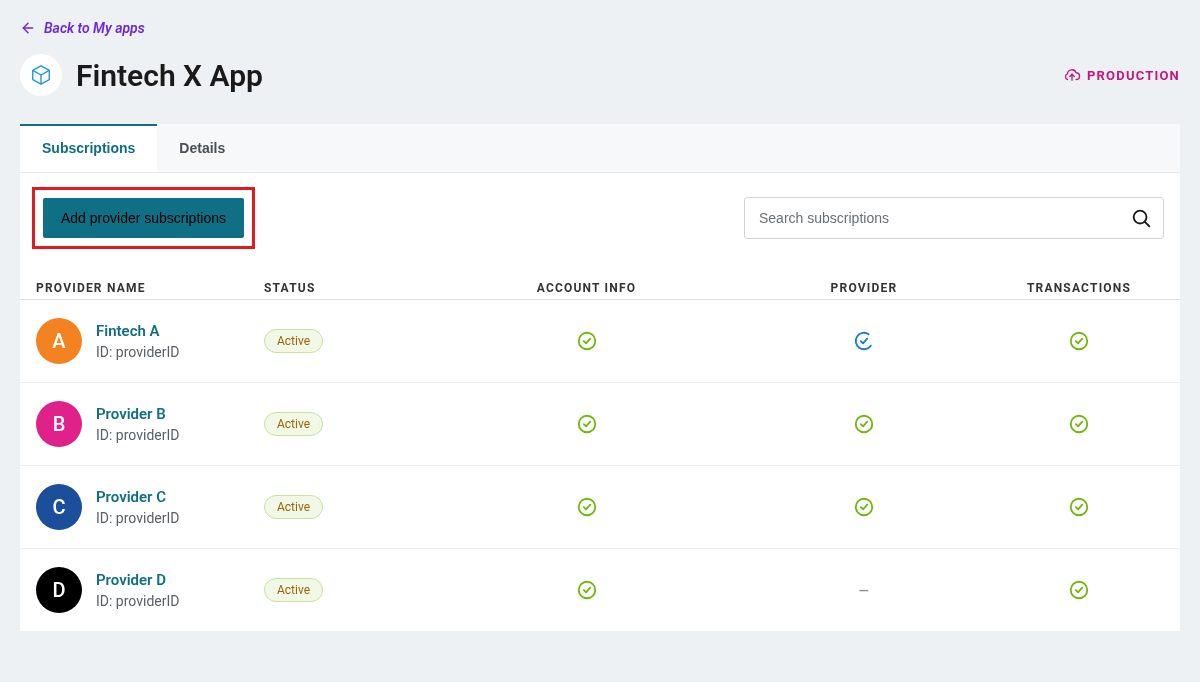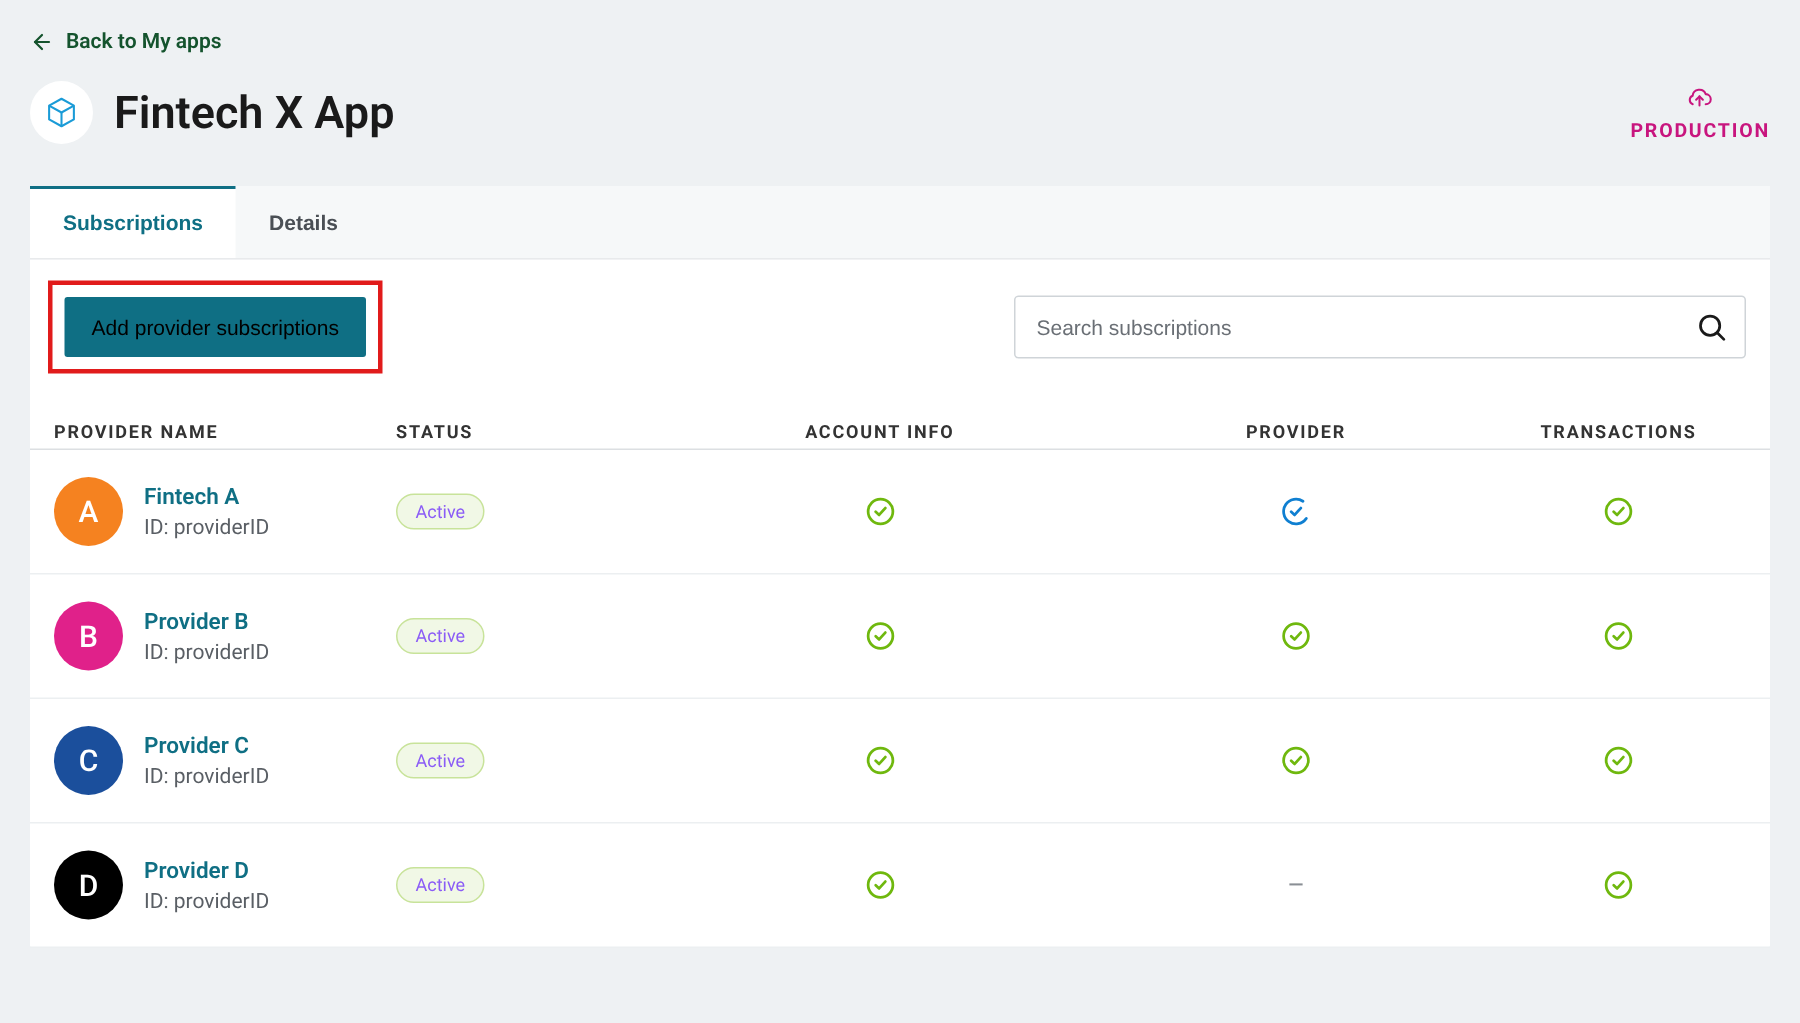--- a/index.html
+++ b/index.html
@@ -14,25 +14,26 @@
       height: 682px;
       overflow: hidden;
     }
     .page {
       padding: 20px 20px 0 20px;
     }
     .back-link {
       display: inline-flex;
       align-items: center;
       gap: 8px;
-      color: #14532d;
+      color: #6d28d9;
       text-decoration: none;
       font-size: 14px;
       font-weight: 600;
       margin-bottom: 18px;
+      font-style: italic;
     }
     .back-link svg {
       width: 16px;
       height: 16px;
     }
     .header-row {
       display: flex;
       align-items: center;
       justify-content: space-between;
       margin-bottom: 28px;
@@ -61,21 +62,20 @@
       color: #1a1a1a;
     }
     .env-badge {
       display: inline-flex;
       align-items: center;
       gap: 6px;
       color: #c8157e;
       font-size: 13px;
       font-weight: 700;
       letter-spacing: 1.2px;
-      flex-direction: column;
     }
     .env-badge svg {
       width: 18px;
       height: 18px;
     }
     .panel {
       background: #ffffff;
       border-radius: 2px;
     }
     .tabs {
@@ -114,21 +114,21 @@
       color: #000000;
       border: none;
       padding: 12px 18px;
       font-size: 14px;
       font-weight: 500;
       border-radius: 2px;
       cursor: pointer;
     }
     .search-wrap {
       position: relative;
-      width: 488px;
+      width: 420px;
     }
     .search-input {
       width: 100%;
       height: 42px;
       border: 1px solid #cfd4d8;
       border-radius: 3px;
       padding: 0 44px 0 14px;
       font-size: 14px;
       color: #333;
     }
@@ -189,21 +189,21 @@
       margin-bottom: 4px;
     }
     .provider-id {
       color: #5a5f65;
       font-size: 14px;
     }
     .status-pill {
       display: inline-block;
       background: #f1f8e6;
       border: 1px solid #c8e39a;
-      color: #8b5cf6;
+      color: #a16207;
       font-size: 12px;
       padding: 4px 12px;
       border-radius: 14px;
     }
     .icon-cell {
       display: flex;
       justify-content: center;
       align-items: center;
     }
     .check-circle {

